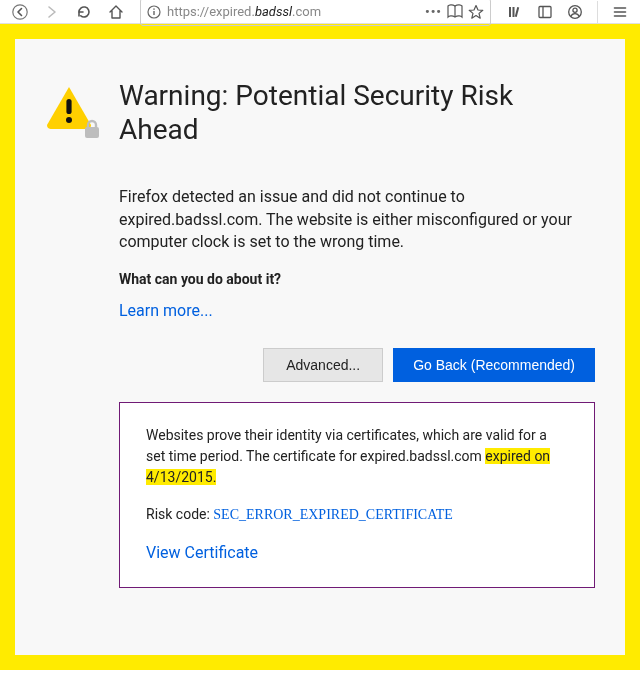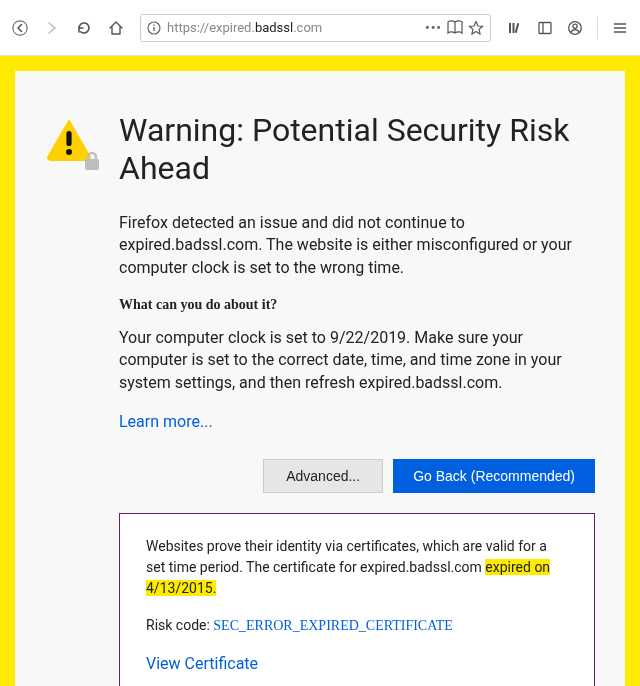--- a/index.html
+++ b/index.html
@@ -5,21 +5,21 @@
   * { box-sizing: border-box; margin: 0; padding: 0; }
   body {
     font-family: -apple-system, BlinkMacSystemFont, "Segoe UI", Roboto, sans-serif;
     width: 640px;
     height: 686px;
     background: #fff;
     overflow: hidden;
   }
   
   .toolbar {
-    height: 56px;
+    height: 24px;
     background: #fff;
     display: flex;
     align-items: center;
     padding: 0 6px;
     border-bottom: 1px solid #e0e0e0;
     gap: 4px;
   }
   .tb-btn {
     width: 28px; height: 28px;
     display: flex; align-items: center; justify-content: center;
@@ -34,21 +34,21 @@
     border-radius: 3px;
     display: flex;
     align-items: center;
     padding: 0 6px;
     font-size: 13px;
     color: #555;
     gap: 6px;
     margin: 0 6px;
   }
   .urlbar .url-prefix { color: #888; }
-  .urlbar .url-host { color: #222; }
+  .urlbar .url-host { color: #222; font-style: italic; }
   .urlbar-right { display:flex; align-items:center; gap:4px; margin-left:auto;}
   .tb-sep {
     width: 1px; height: 22px; background: #ddd; margin: 0 6px;
   }
   .toolbar-right { display:flex; align-items:center; gap:2px; }
 
   
   .content-wrap {
     height: 646px;
     background: #ffeb00;
@@ -77,37 +77,36 @@
   .lock-overlay {
     position: absolute;
     right: -8px; bottom: -6px;
   }
   .msg-col {
     flex: 1;
     font-size: 14px;
     color: #222;
   }
   h1.title {
-    font-size: 32px;
+    font-size: 28px;
     font-weight: 400;
     color: #222;
     line-height: 1.2;
-    margin-bottom: 24px;
+    margin-bottom: 40px;
   }
   .para {
     font-size: 16px;
     line-height: 1.4;
     margin-bottom: 18px;
     color: #222;
   }
   .subhead {
     font-weight: 700;
     font-size: 14px;
     margin-bottom: 14px;
-    font-family: Liberation Serif, serif;
   }
   .link {
     color: #0060df;
     font-size: 16px;
     cursor: pointer;
   }
   .btn-row {
     display: flex;
     gap: 10px;
     justify-content: flex-end;
@@ -250,21 +249,20 @@
                 <rect x="2" y="8" width="14" height="11" rx="2" fill="#bdbdbd"></rect>
                 <path d="M5 8 V6 a4 4 0 0 1 8 0 V8" fill="none" stroke="#bdbdbd" stroke-width="2.4"></path>
               </svg>
           </span>
         </div>
       </div>
       <div class="msg-col">
         <h1 class="title">Warning: Potential Security Risk Ahead</h1>
         <p class="para">Firefox detected an issue and did not continue to expired.badssl.com. The website is either misconfigured or your computer clock is set to the wrong time.</p>
         <p class="subhead">What can you do about it?</p>
-        <p class="para">Your computer clock is set to 9/22/2019. Make sure your computer is set to the correct date, time, and time zone in your system settings, and then refresh expired.badssl.com.</p>
         <a class="link">Learn more...</a>
 
         <div class="btn-row">
           <button class="btn btn-secondary">Advanced...</button>
           <button class="btn btn-primary">Go Back (Recommended)</button>
         </div>
 
         <div class="details-box">
           <p>
             <span>Websites prove their identity via certificates, which are valid for a set time period. The certificate for expired.badssl.com </span><span class="highlight">expired on 4/13/2015.</span>

